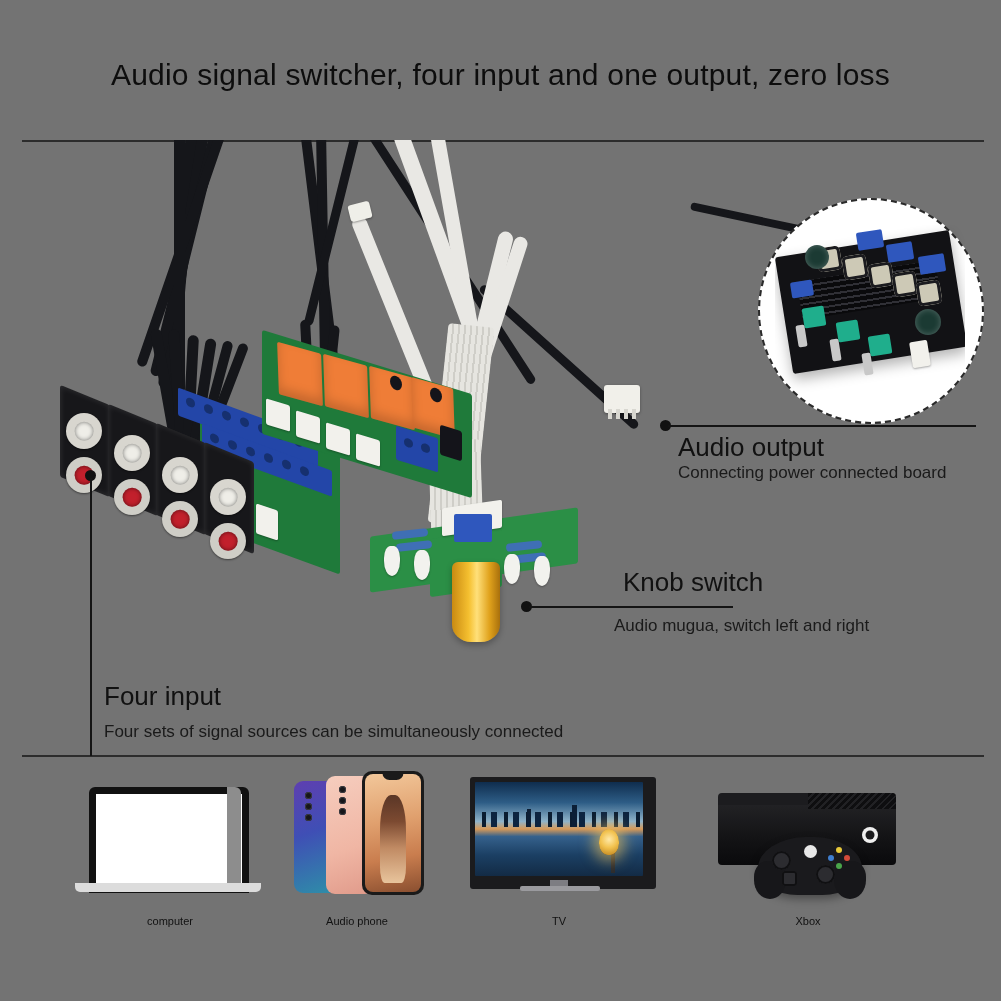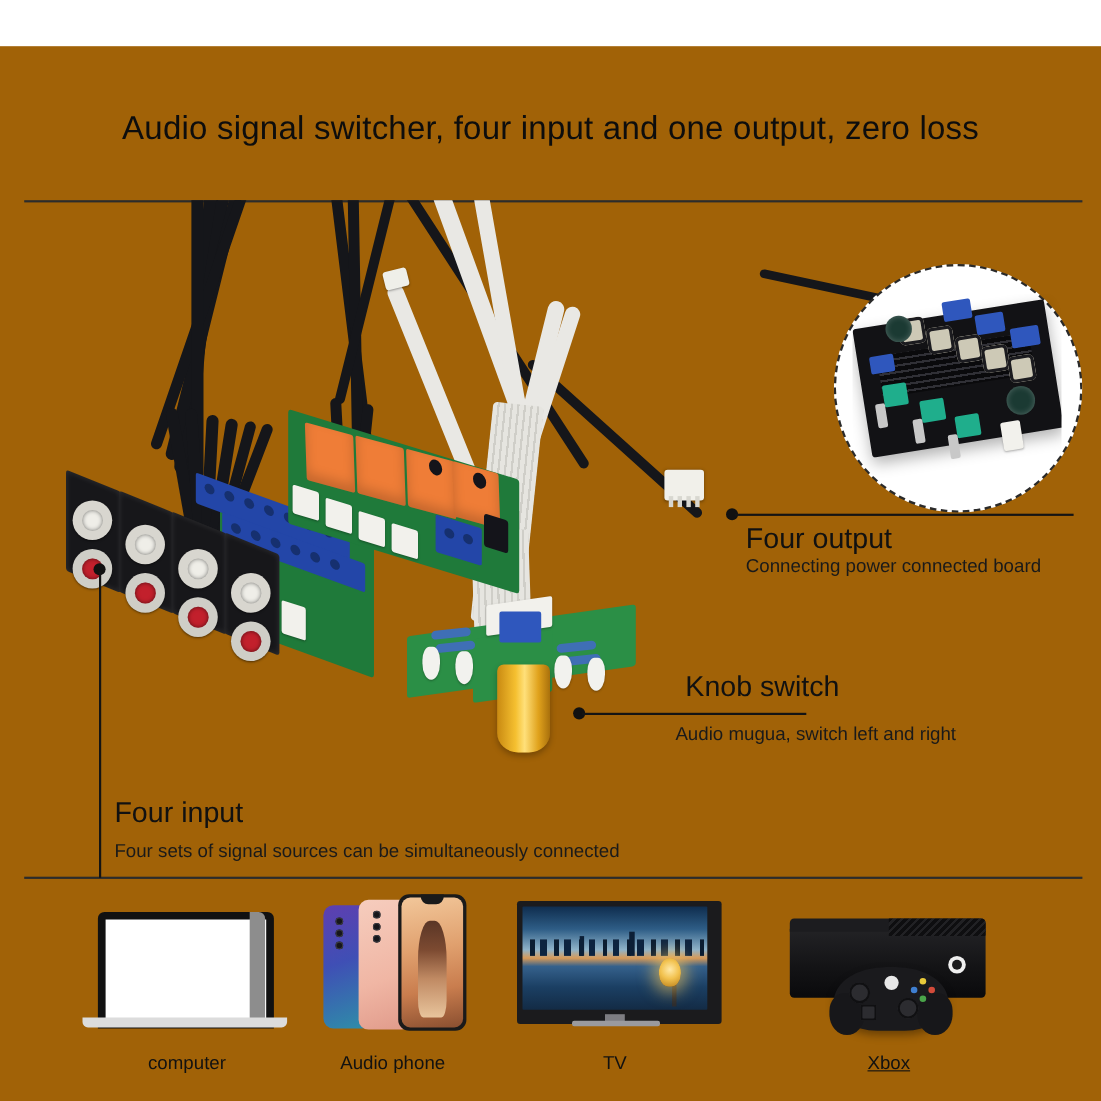--- a/index.html
+++ b/index.html
@@ -1,19 +1,19 @@
 <!DOCTYPE html>
 <html><head>
 <meta charset="utf-8">
 <style>
   html,body{margin:0;padding:0;background:#fff;}
   body{width:1001px;height:1001px;position:relative;overflow:hidden;
        font-family:"Liberation Sans","DejaVu Sans",sans-serif;color:#111;}
 
-  .stage{position:absolute;inset:0;background:#a16207;margin-top:42px;}
+  .stage{position:absolute;inset:0;background:#737373;}
 
   
   .title{position:absolute;left:0;top:58px;width:1001px;text-align:center;
          font-size:30px;letter-spacing:.2px;color:#0d0d0d;white-space:nowrap;}
 
   
   .hr{position:absolute;height:0;border-top:2px solid #2c2c2c;}
   .hr-top{left:22px;top:140px;width:962px;}
   .hr-bottom{left:22px;top:755px;width:962px;}
 
@@ -77,21 +77,21 @@
   .lead{position:absolute;background:#141414;}
   .lead-h{height:2px;}
   .lead-v{width:2px;}
   .dot{position:absolute;width:11px;height:11px;border-radius:50%;background:#111;}
   .co-title{position:absolute;font-size:26px;color:#111;white-space:nowrap;}
   .co-sub{position:absolute;font-size:17px;color:#1a1a1a;white-space:nowrap;}
 
   
   .devices{position:absolute;left:0;top:757px;width:1001px;height:200px;}
   .dev{position:absolute;}
-  .dev-label{position:absolute;width:200px;text-align:center;font-size:17px;color:#111;}
+  .dev-label{position:absolute;width:200px;text-align:center;font-size:11px;color:#111;}
 
   
   .lt-screen{position:absolute;background:#fff;border:7px solid #111;border-radius:6px 6px 0 0;}
   .lt-right{position:absolute;background:#8d8d8d;border-radius:0 6px 0 0;}
   .lt-base{position:absolute;background:#dcdcdc;border-radius:0 0 5px 5px;}
 
   
   .ph{position:absolute;border-radius:9px;}
   .ph-purple{background:linear-gradient(160deg,#5e3fb0 0%,#3f4fb5 45%,#2e8fa8 100%);}
   .ph-pink{background:linear-gradient(160deg,#f6cdbe 0%,#f0b6a4 60%,#e09a8a 100%);}
@@ -321,21 +321,21 @@
       <div class="pot" style="left:94px;top:110px;width:22px;height:20px;transform:rotate(-9deg);"></div>
       <div class="shaft" style="left:88px;top:128px;width:9px;height:22px;transform:rotate(-9deg);"></div>
 
       <div class="conn-white" style="left:136px;top:116px;width:18px;height:26px;transform:rotate(-9deg);"></div>
     </div>
   </div>
 
   <div class="callout">
     <div class="dot" style="left:660px;top:420px;"></div>
     <div class="lead lead-h" style="left:668px;top:425px;width:308px;"></div>
-    <div class="co-title" style="left:678px;top:432px;">Four output</div>
+    <div class="co-title" style="left:678px;top:432px;">Audio output</div>
     <div class="co-sub" style="left:678px;top:463px;">Connecting power connected board</div>
   </div>
 
   <div class="callout">
     <div class="dot" style="left:521px;top:601px;"></div>
     <div class="lead lead-h" style="left:529px;top:606px;width:204px;"></div>
     <div class="co-title" style="left:623px;top:567px;">Knob switch</div>
     <div class="co-sub" style="left:614px;top:616px;">Audio mugua, switch left and right</div>
   </div>
 
@@ -401,16 +401,16 @@
         <div class="stick" style="left:14px;top:14px;width:19px;height:19px;"></div>
         <div class="stick" style="left:58px;top:28px;width:19px;height:19px;"></div>
         <div class="stick" style="left:24px;top:34px;width:15px;height:15px;border-radius:3px;"></div>
         <div class="pad-logo" style="left:46px;top:8px;"></div>
         <div class="xbtn" style="left:78px;top:10px;background:#e8c93a;"></div>
         <div class="xbtn" style="left:86px;top:18px;background:#d34b3a;"></div>
         <div class="xbtn" style="left:70px;top:18px;background:#3f7fd0;"></div>
         <div class="xbtn" style="left:78px;top:26px;background:#4aa44a;"></div>
       </div>
     </div>
-    <div class="dev-label" style="left:708px;top:158px;text-decoration:underline;">Xbox</div>
+    <div class="dev-label" style="left:708px;top:158px;">Xbox</div>
   </div>
 
 </div>
 
 </body></html>

